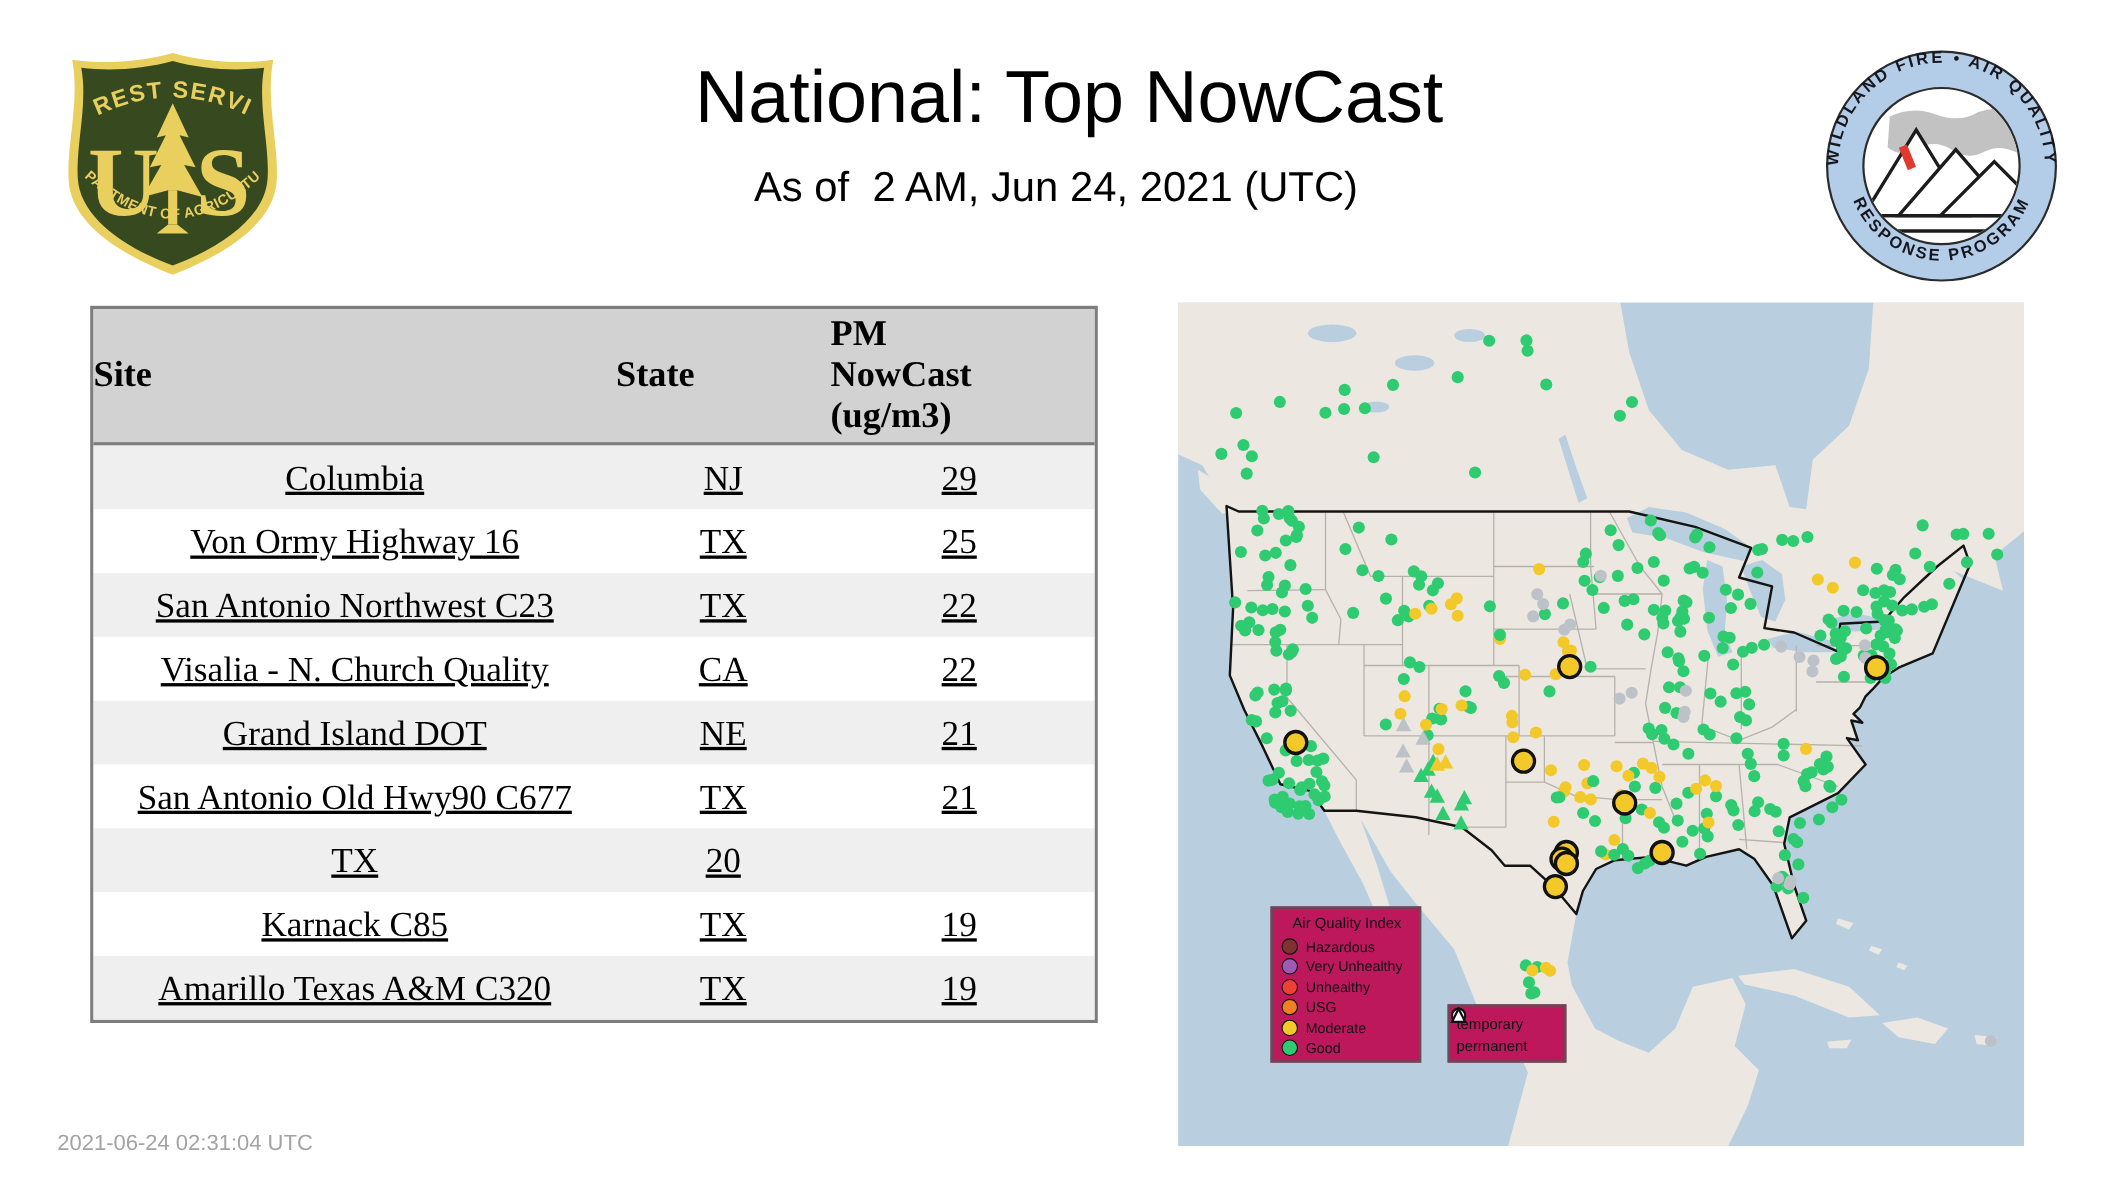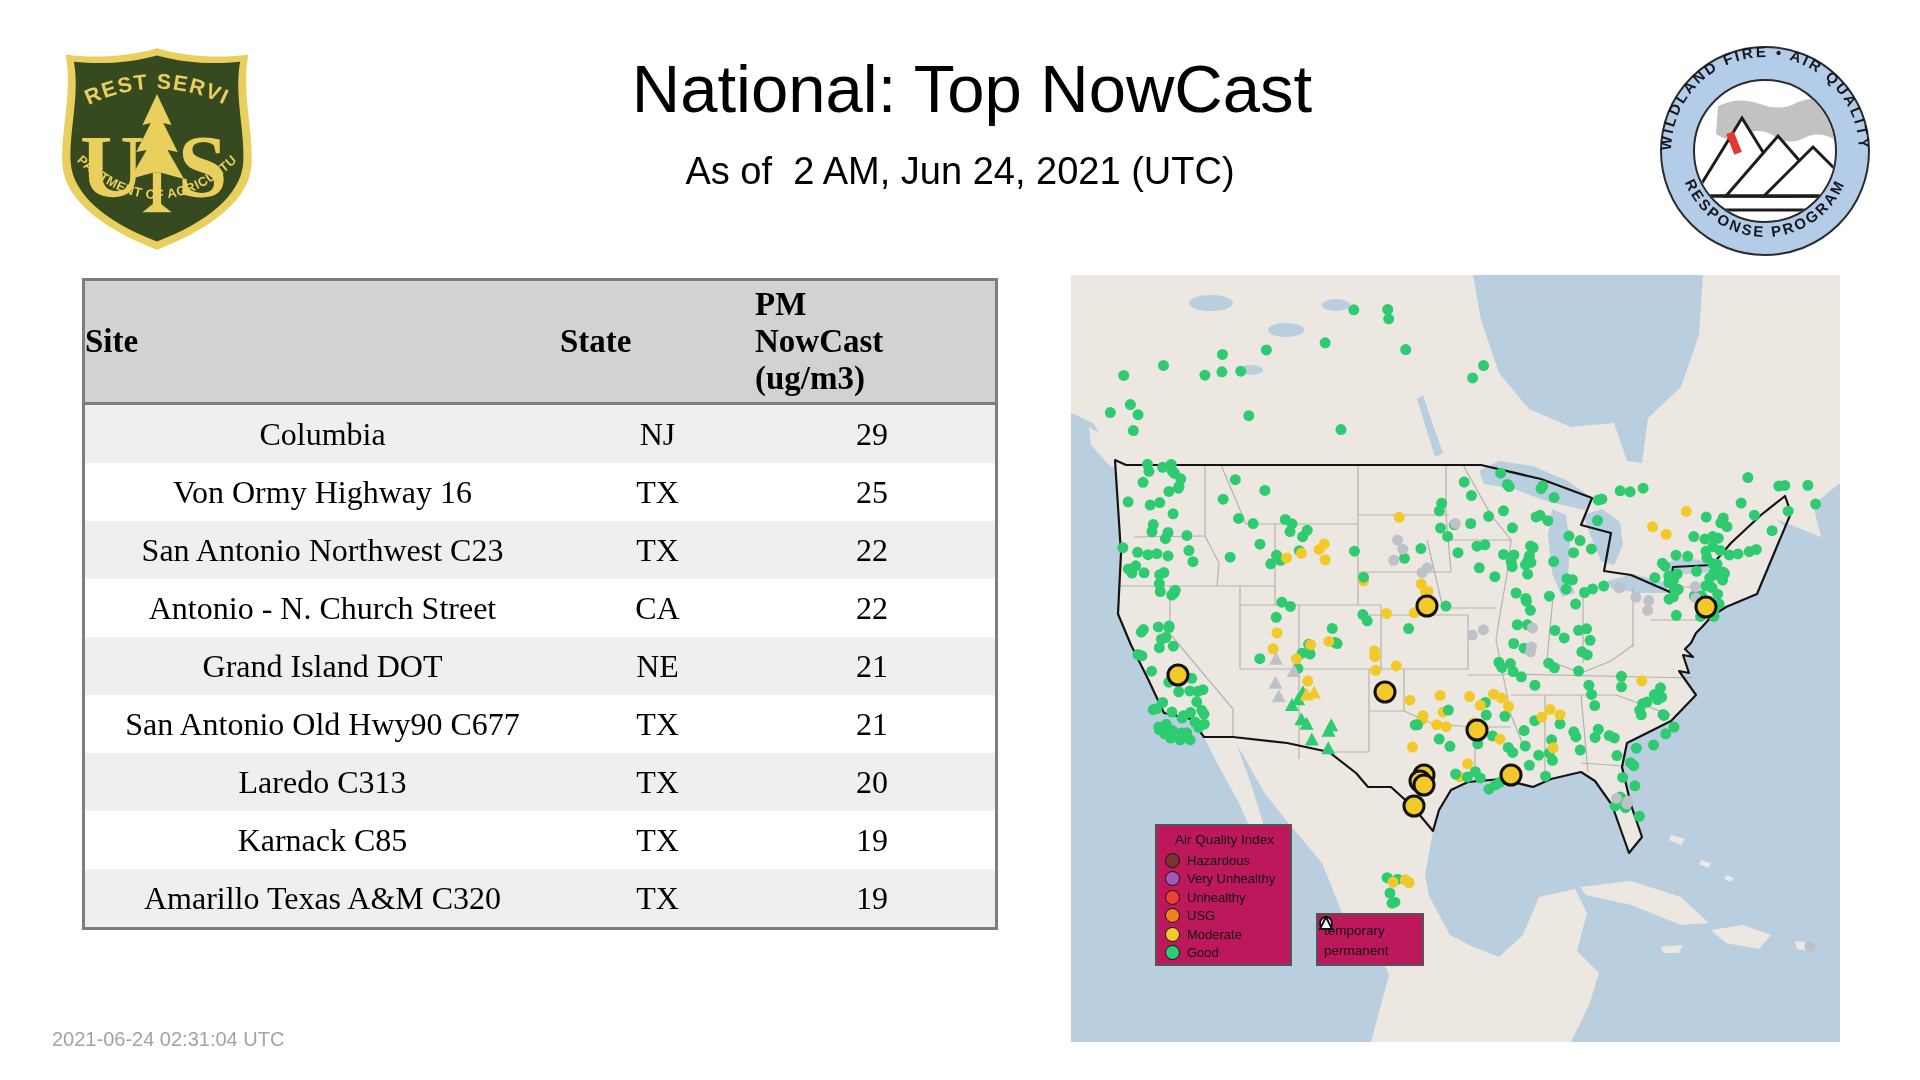--- a/index.html
+++ b/index.html
@@ -13,21 +13,21 @@
   #fs-logo{position:absolute;top:44px;left:53px;width:208px;height:212px;}
   #wf-logo{position:absolute;top:44px;left:1658px;width:214px;height:214px;}
 
   
   #site-table{position:absolute;left:82px;top:278px;width:910px;border:3px solid #7d7d7d;background:#fff;}
   .tbl-header{display:grid;grid-template-columns:475px 195px 234px;height:121px;background:#d2d2d2;border-bottom:3px solid #7d7d7d;align-items:center;}
   .tbl-header div{text-align:left;font-family:"Liberation Serif",serif;font-weight:bold;font-size:33px;line-height:1.13;white-space:pre-line;}
   .tbl-row{display:grid;grid-template-columns:475px 195px 234px;height:58px;align-items:center;}
   .tbl-row:nth-child(odd){background:#efefef;}
   .tbl-row:nth-child(even){background:#ffffff;}
-  .tbl-row div{text-align:center;font-family:"Liberation Serif",serif;font-size:32px;color:#000;}
+  .tbl-row div{text-align:center;font-family:"Liberation Serif",serif;font-size:32px;color:#000;text-decoration:underline;}
 
   
   #map{position:absolute;left:1071px;top:275px;width:769px;height:767px;}
   #map svg{position:absolute;left:0;top:0;}
   .map-legend{position:absolute;background:#be185d;border:2px solid #555;color:#111;}
   #aqi-legend{left:84px;top:549px;width:137px;height:142px;padding:6px 6px 4px 8px;box-sizing:border-box;}
   #aqi-legend .lg-title{font-size:13.5px;text-align:center;margin-bottom:4px;}
   .lg-item{display:flex;align-items:center;height:18.5px;}
   .lg-swatch{width:13px;height:13px;border-radius:50%;border:1.6px solid #111;margin-right:7px;flex:0 0 auto;}
   .lg-label{font-size:13px;}
@@ -120,36 +120,35 @@
           <div>Von Ormy Highway 16</div>
           <div>TX</div>
           <div>25</div>
         </div>
         <div class="tbl-row">
           <div>San Antonio Northwest C23</div>
           <div>TX</div>
           <div>22</div>
         </div>
         <div class="tbl-row">
-          <div>Antonio - N. Church Street</div>
+          <div>Visalia - N. Church Quality</div>
           <div>CA</div>
           <div>22</div>
         </div>
         <div class="tbl-row">
           <div>Grand Island DOT</div>
           <div>NE</div>
           <div>21</div>
         </div>
         <div class="tbl-row">
           <div>San Antonio Old Hwy90 C677</div>
           <div>TX</div>
           <div>21</div>
         </div>
         <div class="tbl-row">
-          <div>Laredo C313</div>
           <div>TX</div>
           <div>20</div>
         </div>
         <div class="tbl-row">
           <div>Karnack C85</div>
           <div>TX</div>
           <div>19</div>
         </div>
         <div class="tbl-row">
           <div>Amarillo Texas A&amp;M C320</div>

